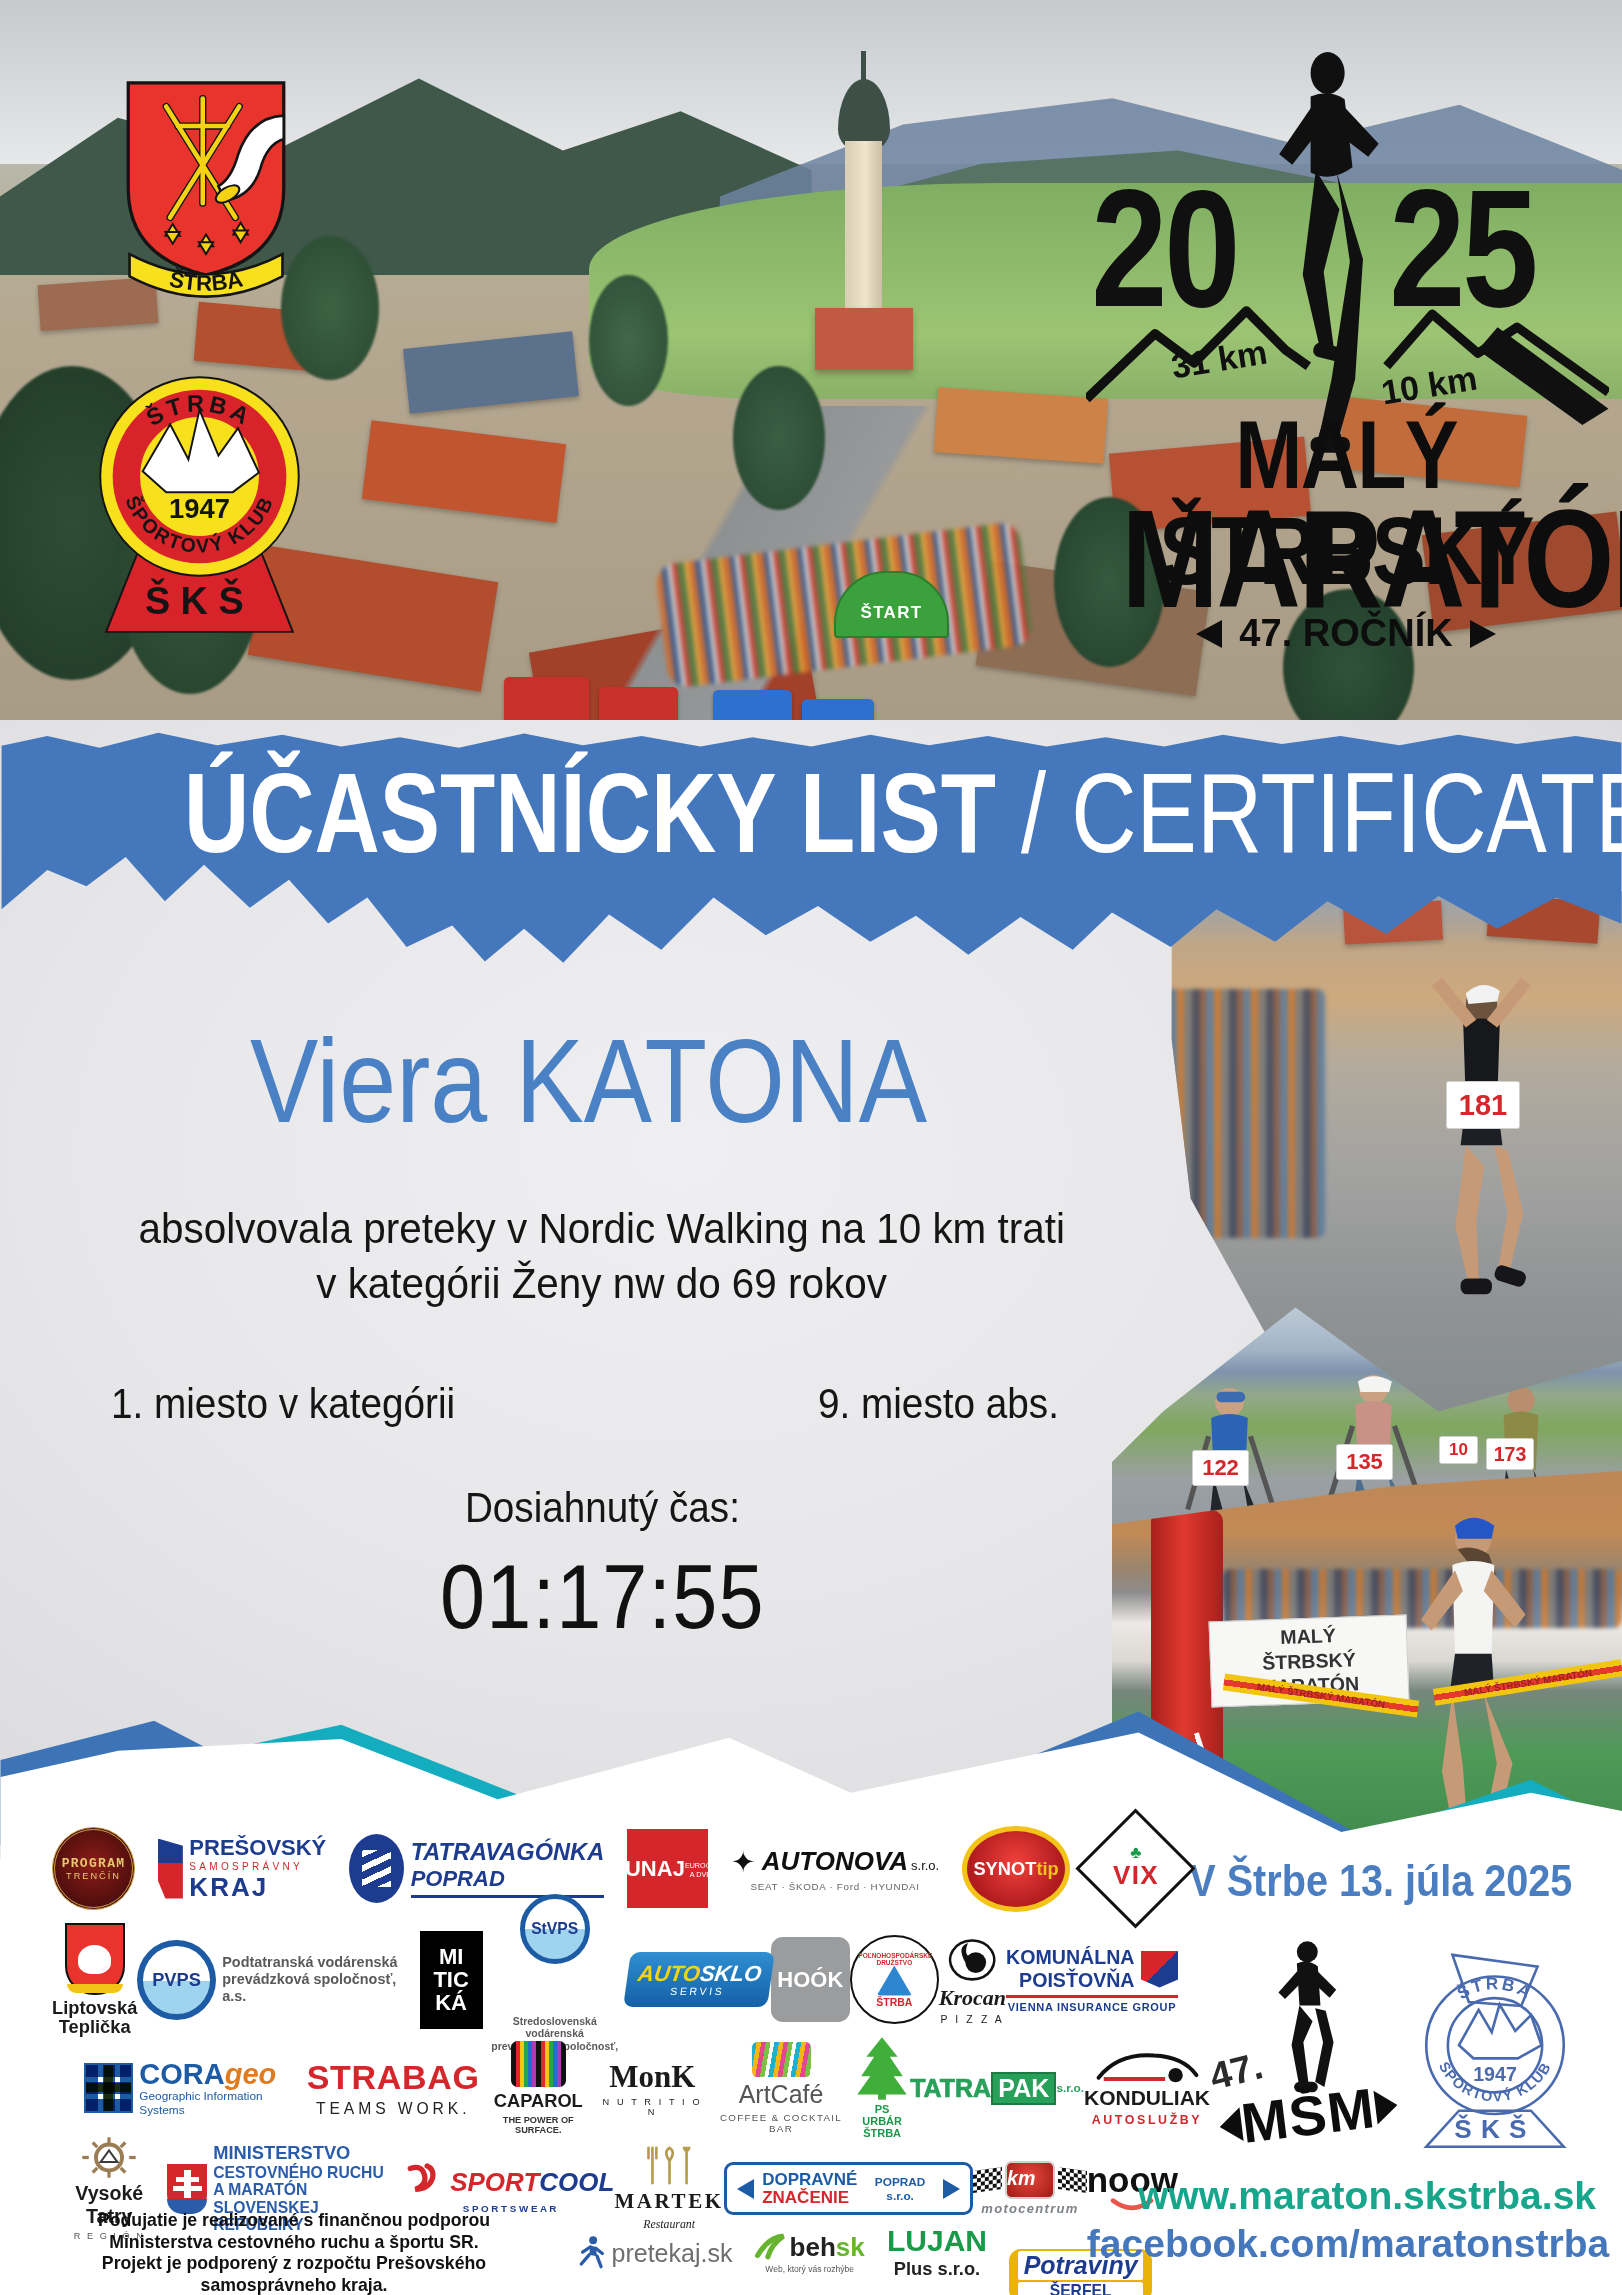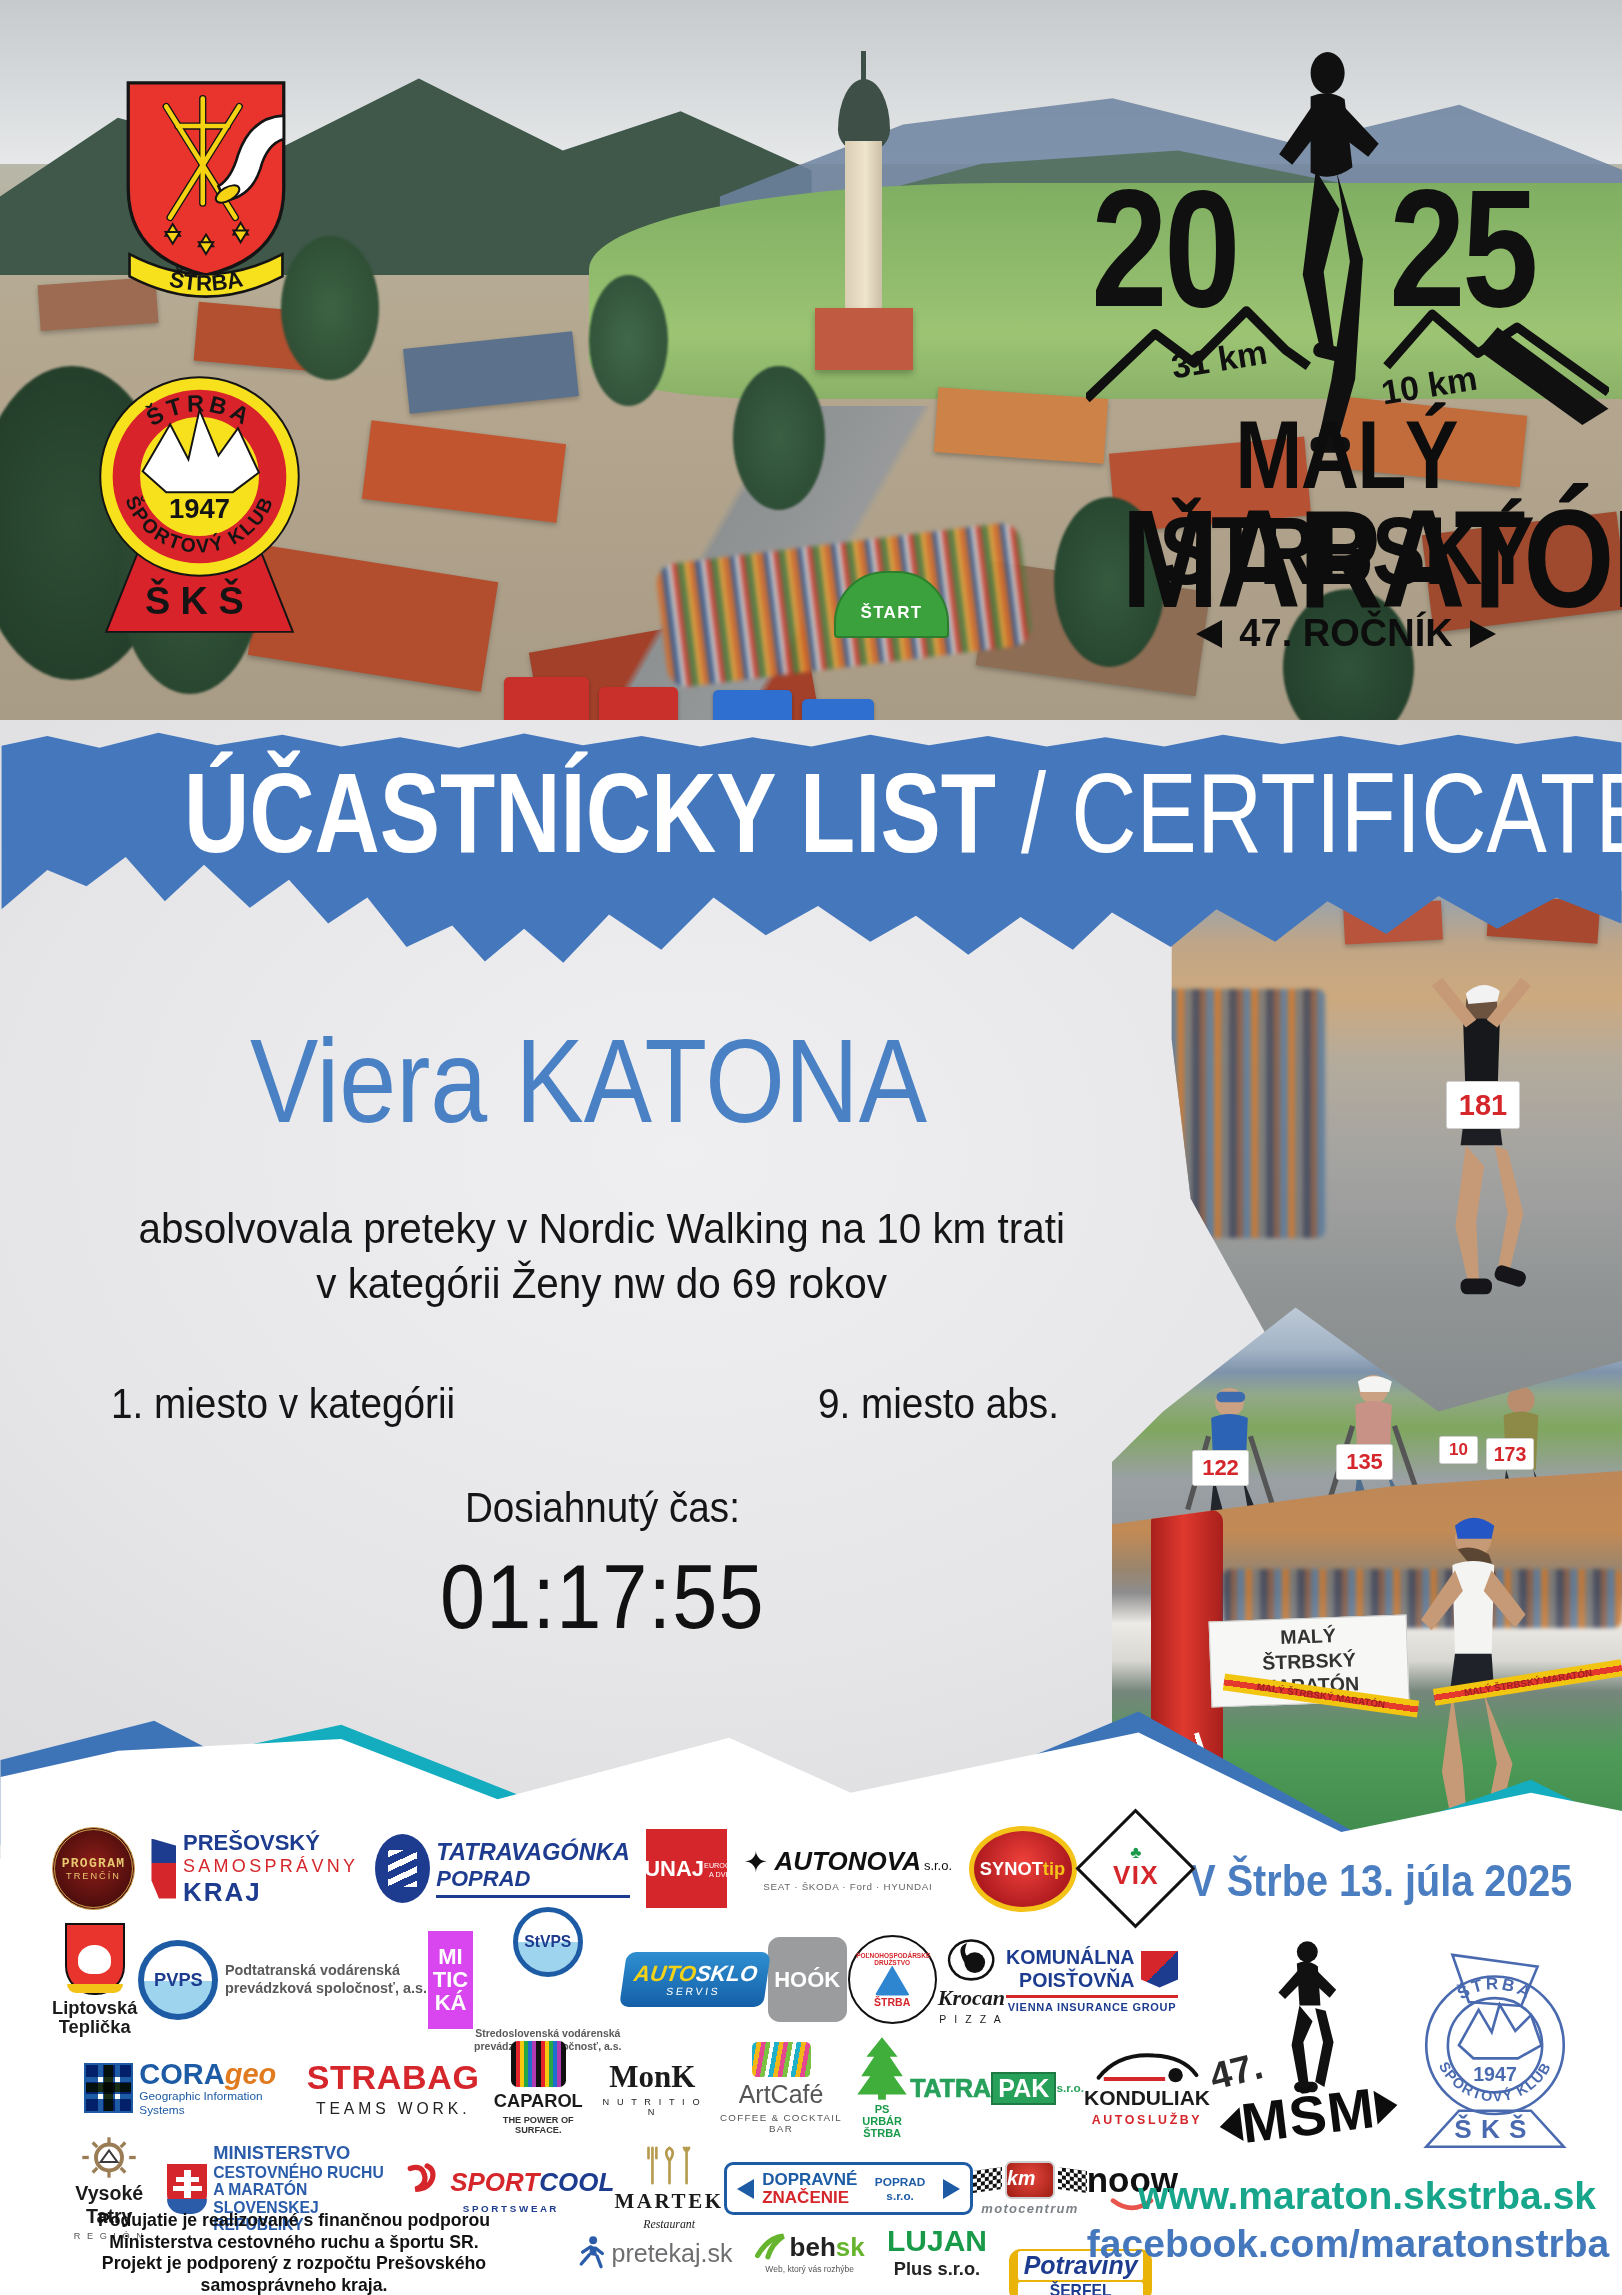--- a/index.html
+++ b/index.html
@@ -352,21 +352,21 @@
     <div class="sp">
       <div class="ic-circle" style="width:77px;height:77px;background:radial-gradient(circle at 50% 45%,#8c1d18,#4a0d0c 78%);border:3.3px double #c9a24a;display:flex;flex-direction:column;align-items:center;justify-content:center;color:#e7c770;">
         <div style="font-size:13px;font-weight:bold;letter-spacing:1.3px;font-family:Liberation Mono, monospace;">PROGRAM</div>
         <div style="font-size:9.2px;letter-spacing:2px;">TRENČÍN</div>
       </div>
     </div>
     <div class="sp-h">
       <div style="width:25px;height:60px;background:linear-gradient(180deg,#1d3c8f 0 40%,#d5262b 40% 100%);clip-path:polygon(0 0,100% 12%,100% 100%,30% 100%,0 70%);"></div>
       <div style="text-align:left;">
         <div class="navy w-b" style="font-size:22px;">PREŠOVSKÝ</div>
-        <div class="red" style="font-size:18px;letter-spacing:3.3px;">SAMOSPRÁVNY</div>
+        <div class="red" style="font-size:10px;letter-spacing:3.3px;">SAMOSPRÁVNY</div>
         <div class="navy w-b" style="font-size:26px;letter-spacing:2px;">KRAJ</div>
       </div>
     </div>
     <div class="sp-h">
       <div class="ic-circle" style="width:55px;height:69px;background:#1d3c8f;display:flex;align-items:center;justify-content:center;">
         <div style="width:29px;height:37px;background:repeating-linear-gradient(-25deg,#fff 0 5.9px,#1d3c8f 5.9px 13px);"></div>
       </div>
       <div style="text-align:left;font-style:italic;">
         <div class="navy w-b" style="font-size:23.6px;">TATRAVAGÓNKA</div>
         <div class="navy w-b" style="font-size:22px;border-bottom:3.3px solid #1d3c8f;padding-bottom:2.6px;">POPRAD</div>
@@ -418,21 +418,21 @@
     <div class="sp-h">
       <div class="ic-circle" style="width:68px;height:68px;border:6.5px solid #1d5ba5;background:linear-gradient(180deg,#fff 0 52%,#9fd4ef 52% 100%);display:flex;align-items:center;justify-content:center;">
         <span class="navy w-b" style="font-size:18.3px;">PVPS</span>
       </div>
       <div style="text-align:left;color:#5a5a5a;font-weight:bold;font-size:14.4px;line-height:1.2;">
         <div>Podtatranská vodárenská</div>
         <div>prevádzková spoločnosť, a.s.</div>
       </div>
     </div>
     <div class="sp">
-      <div style="width:45px;height:98px;background:#d946ef;color:#fff;font-weight:bold;font-size:22px;line-height:1.05;display:flex;flex-direction:column;align-items:center;justify-content:center;">
+      <div style="width:63px;height:98px;background:#000000;color:#fff;font-weight:bold;font-size:22px;line-height:1.05;display:flex;flex-direction:column;align-items:center;justify-content:center;">
         <div>MI</div>
         <div>TIC</div>
         <div>KÁ</div>
       </div>
     </div>
     <div class="sp">
       <div class="ic-circle" style="width:60px;height:60px;border:5.2px solid #1d5ba5;background:linear-gradient(180deg,#fff 0 50%,#9fd4ef 50% 100%);display:flex;align-items:center;justify-content:center;">
         <span class="navy w-b" style="font-size:15.7px;">StVPS</span>
       </div>
       <div style="color:#5a5a5a;font-weight:bold;font-size:10.5px;line-height:1.2;margin-top:48px;">

